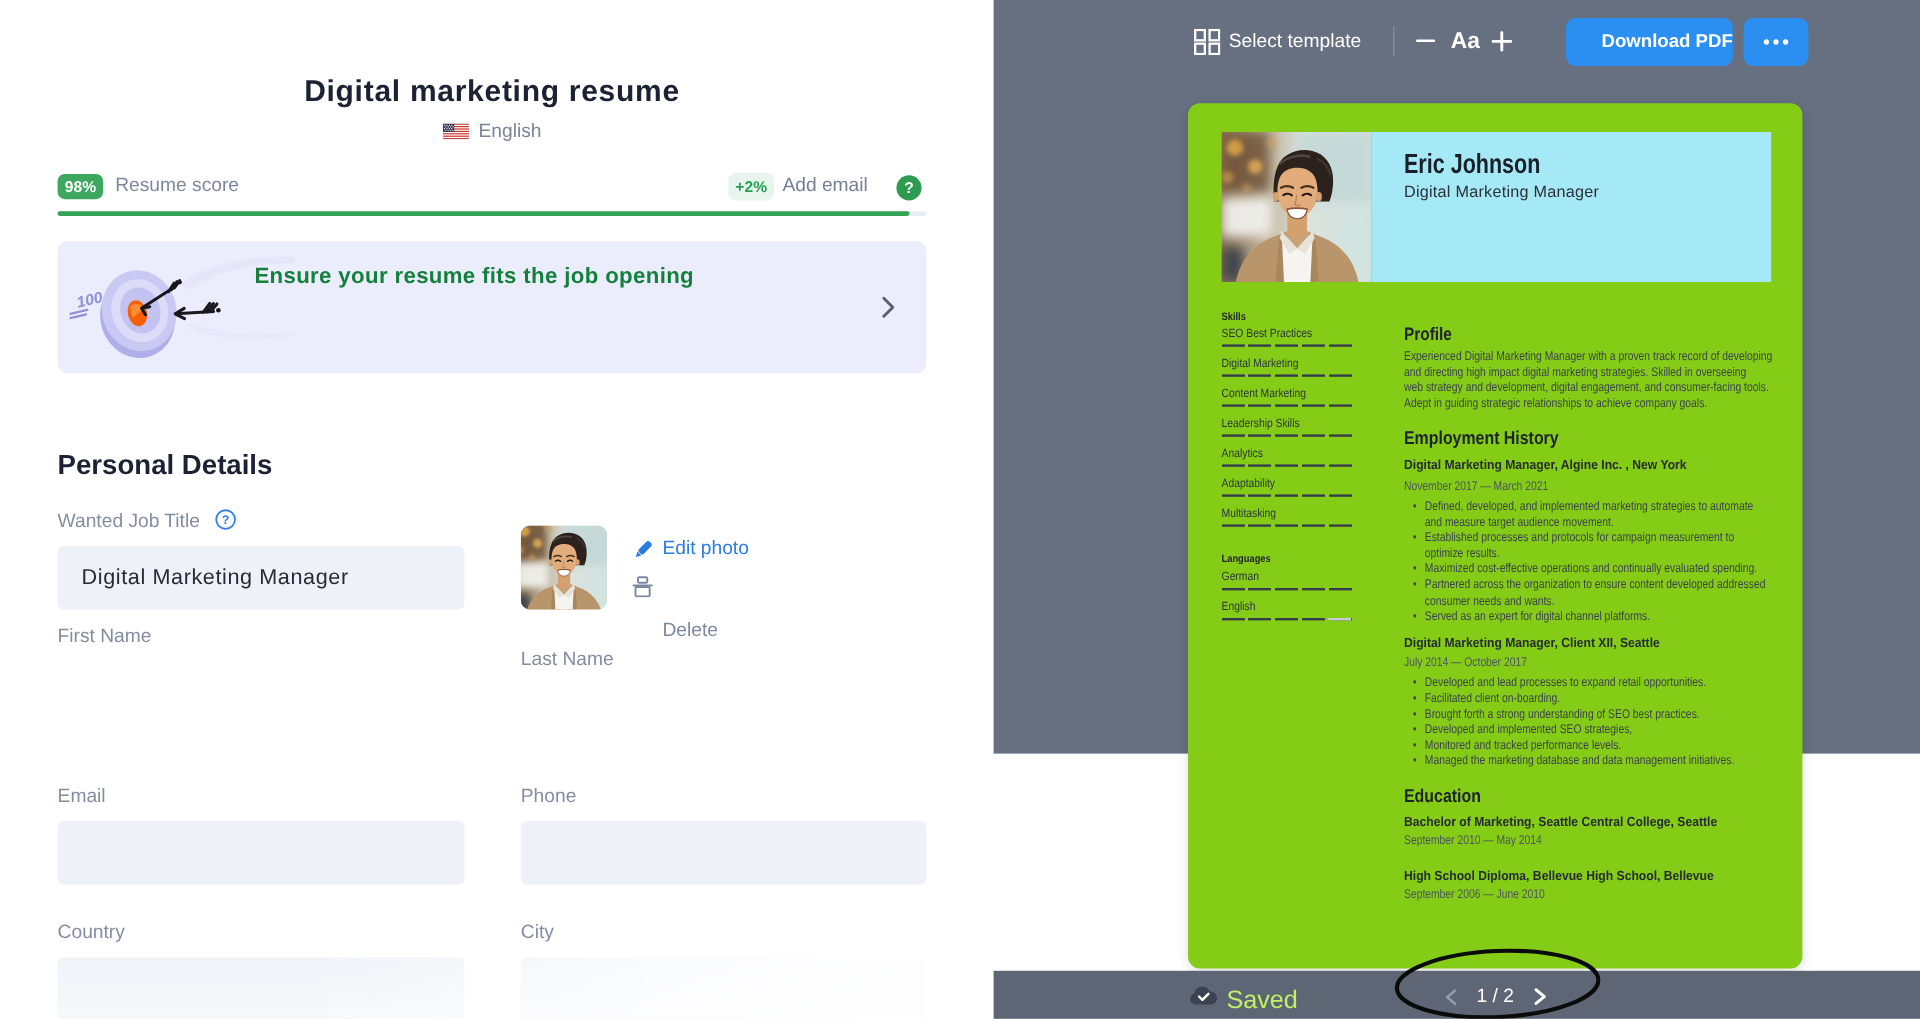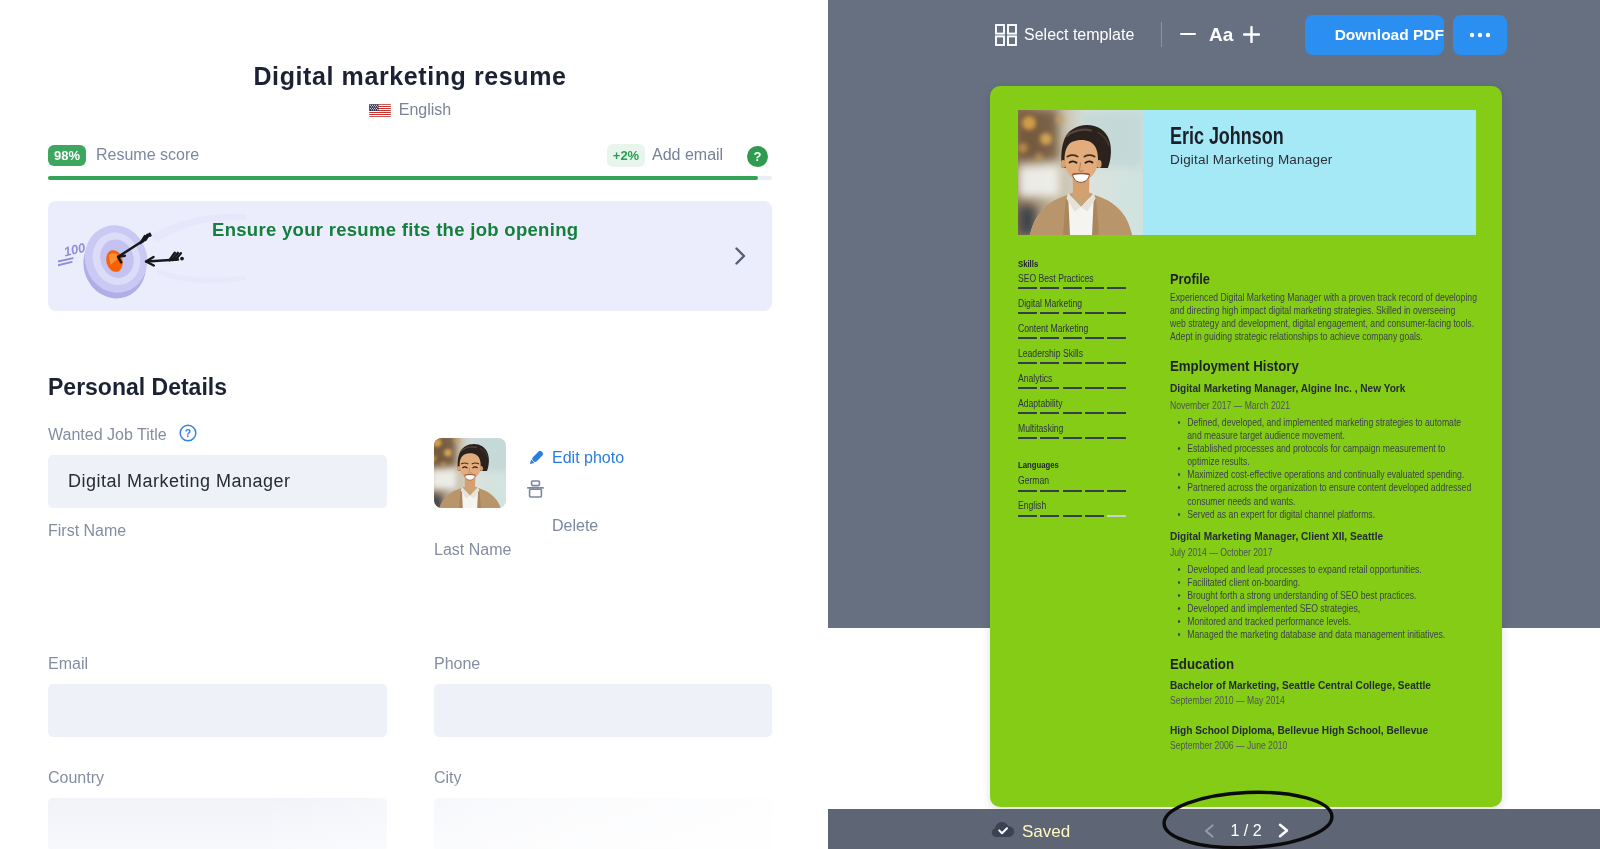--- a/index.html
+++ b/index.html
@@ -380,21 +380,21 @@
     <div class="abs r-date" style="left:180px; top:608px;">September 2010 — May 2014</div>
     <div class="abs r-jobt" style="left:180px; top:638px;">High School Diploma, Bellevue High School, Bellevue</div>
     <div class="abs r-date" style="left:180px; top:653px;">September 2006 — June 2010</div>
   </div>
 
   <div class="abs" id="bottombar">
     <svg class="abs" style="left:163px; top:12px;" width="24" height="17" viewBox="0 0 24 17">
         <path d="M6 16 C 2.6 16, 0.8 13.8, 0.8 11.4 C 0.8 9.2 2.2 7.6 4.2 7.2 C 4.6 3.7 7.4 1 11 1 C 13.8 1 16.3 2.7 17.4 5.2 C 20.6 5.2 23.2 7.6 23.2 10.6 C 23.2 13.6 20.8 16 17.6 16 Z" fill="#3b4252"></path>
         <path d="M8.2 9.4 L11 12.2 L16 7.2" fill="none" stroke="#fff" stroke-width="2" stroke-linecap="round" stroke-linejoin="round"></path>
       </svg>
-    <div class="abs" style="left:194px; top:13px; font-size:17px; color:#fef9c3;">Saved</div>
+    <div class="abs" style="left:194px; top:13px; font-size:21px; color:#bef264;">Saved</div>
     <svg class="abs" style="left:375px; top:15px;" width="12" height="14" viewBox="0 0 12 14">
         <path d="M9.5 1.5 L3 7 L9.5 12.5" fill="none" stroke="#939aa9" stroke-width="2.2" stroke-linecap="round" stroke-linejoin="round"></path>
       </svg>
     <div class="abs" style="left:400px; top:13px; width:36px; text-align:center; font-size:16px; color:#fff;">1 / 2</div>
     <svg class="abs" style="left:449px; top:14px;" width="13" height="15" viewBox="0 0 13 15">
         <path d="M3 1.8 L10 7.5 L3 13.2" fill="none" stroke="#fff" stroke-width="2.5" stroke-linecap="round" stroke-linejoin="round"></path>
       </svg>
   </div>
 
   <svg class="abs" style="left:330px; top:789px;" width="180" height="60" viewBox="0 0 180 60">

